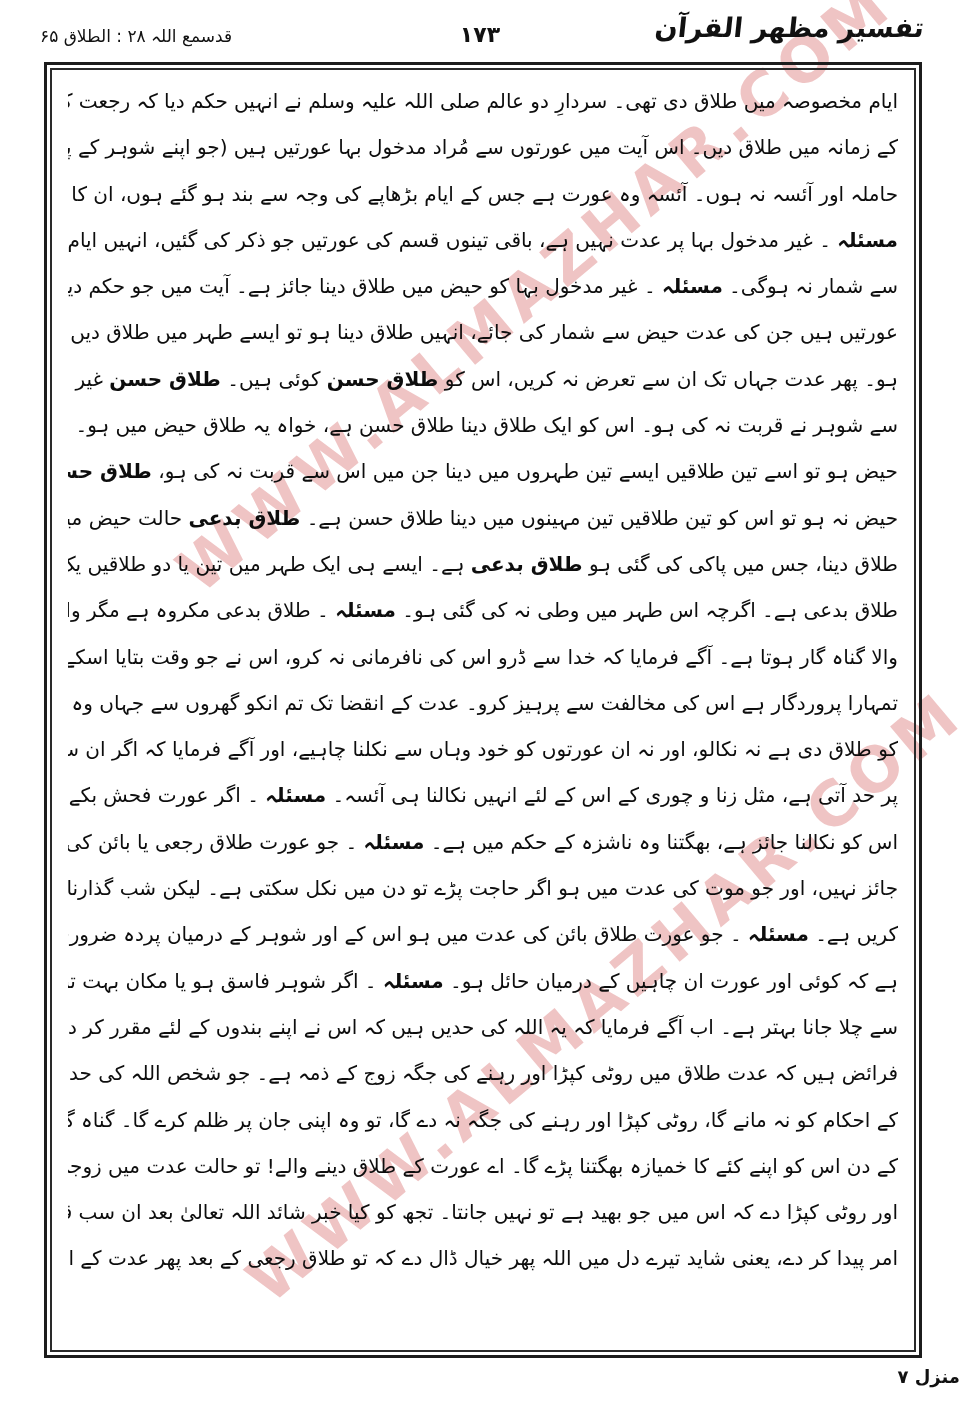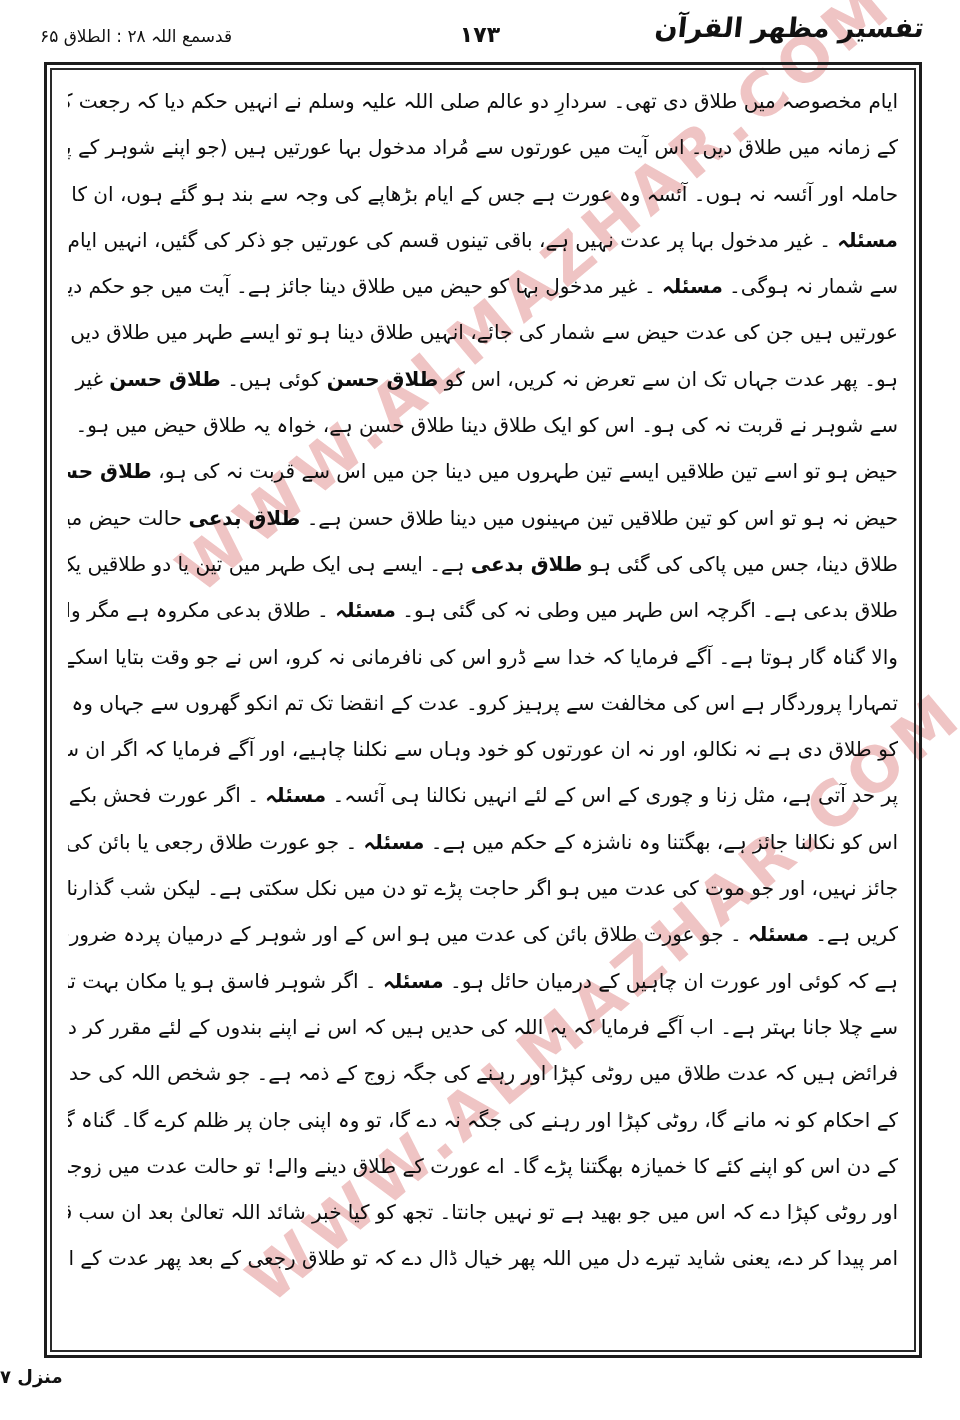--- a/index.html
+++ b/index.html
@@ -68,21 +68,21 @@
     overflow: hidden;
   }
   .text-line.center {
     text-align: center;
     text-align-last: center;
   }
   .text-line b { font-weight: bold; }
   
   .page-footer {
     position: absolute; left: 0; right: 0; top: 1366px;
-    text-align: left;
+    text-align: right;
   }
   .footer-manzil {
     font-size: 18px; font-weight: bold; color: #111;
     direction: rtl;
   }
 </style>
 </head>
 <body>
 
 <div class="wm wm-a" style="color: rgba(214, 100, 100, 0.38);">WWW.ALMAZHAR.COM</div>

